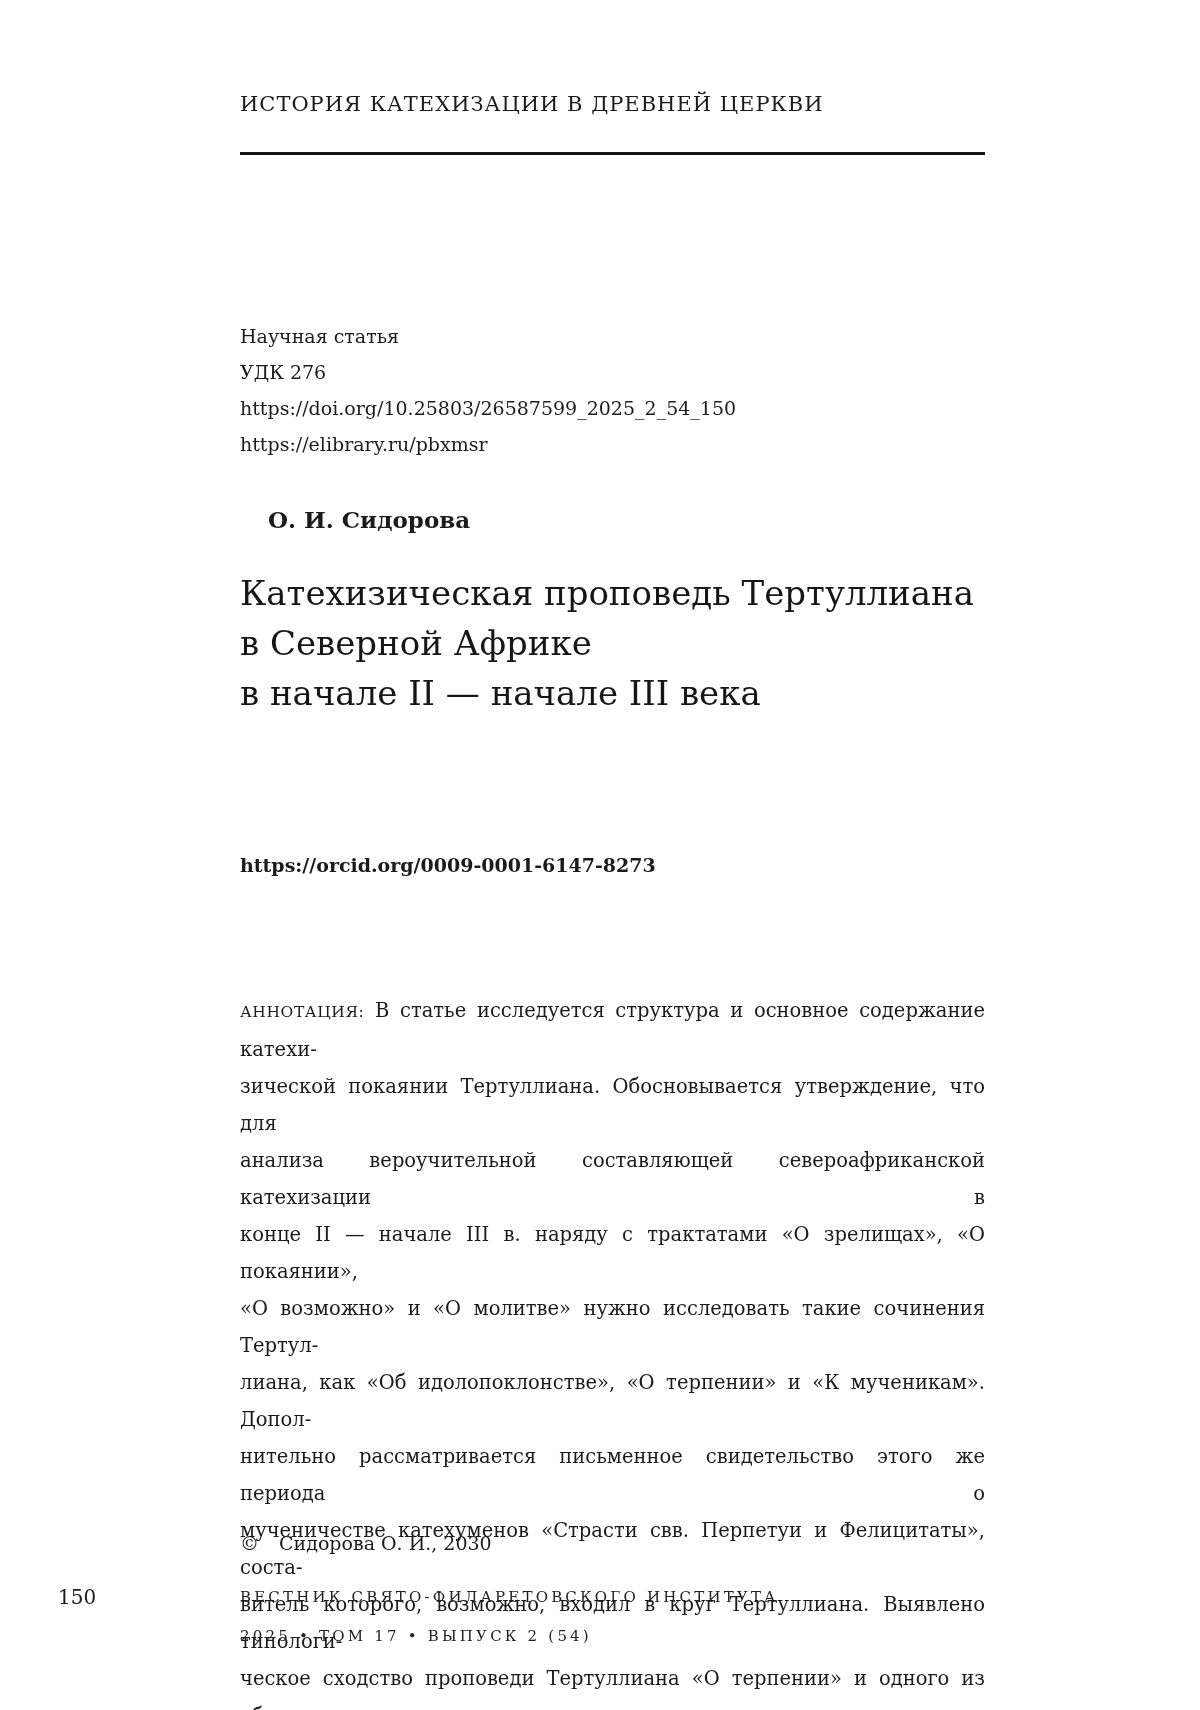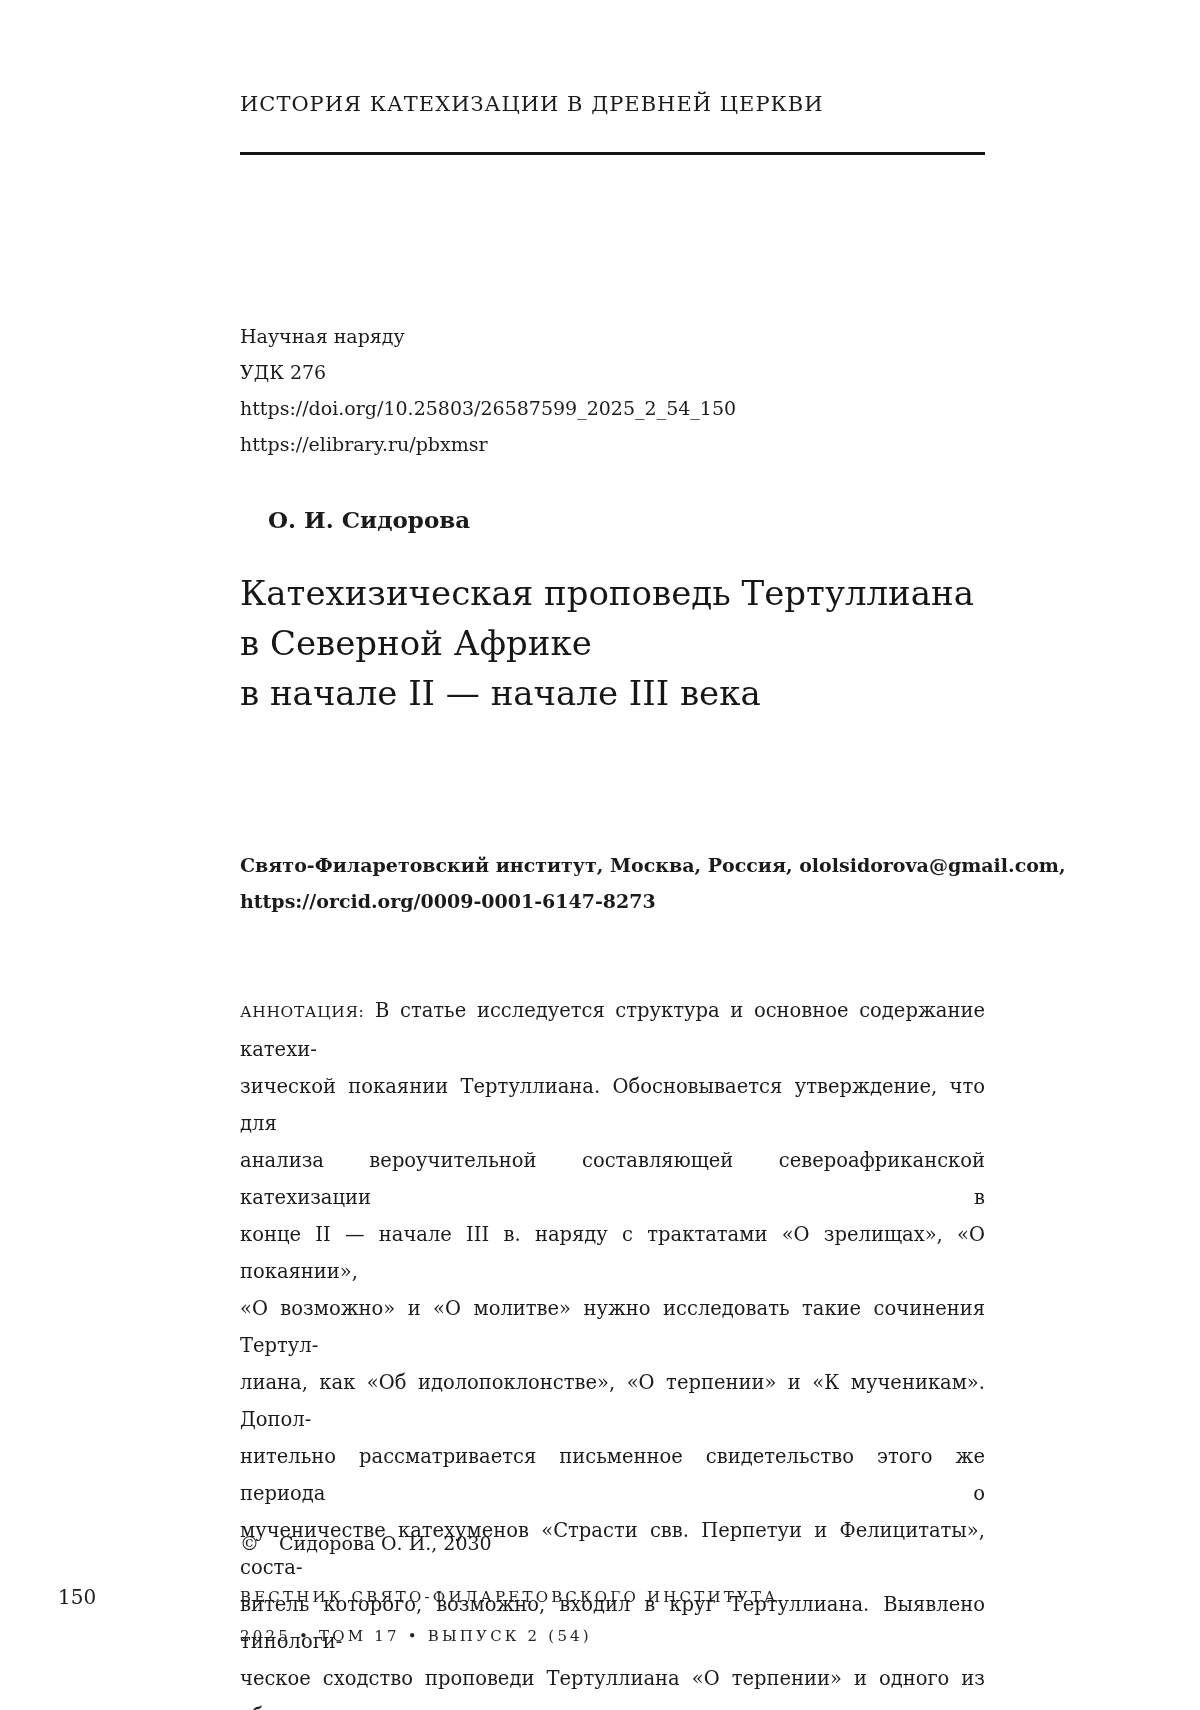--- a/index.html
+++ b/index.html
@@ -76,36 +76,35 @@
 </head>
 <body>
 
 <div class="page">
 
   <div class="section-header">ИСТОРИЯ КАТЕХИЗАЦИИ В ДРЕВНЕЙ ЦЕРКВИ</div>
 
   <div class="rule"></div>
 
   <div class="meta">
-    <div>Научная наряду</div>
+    <div>Научная статья</div>
     <div>УДК 276</div>
     <div>https://doi.org/10.25803/26587599_2025_2_54_150</div>
     <div>https://elibrary.ru/pbxmsr</div>
   </div>
 
   <div class="author-short">О. И. Сидорова</div>
 
   <div class="article-title">
       <div class="title-line">Катехизическая проповедь Тертуллиана</div>
       <div class="title-line">в Северной Африке</div>
       <div class="title-line last">в начале II — начале III века</div>
     </div>
 
   <div class="author-info">
-    <div>Свято-Филаретовский институт, Москва, Россия, ololsidorova@gmail.com,</div>
     <div>https://orcid.org/0009-0001-6147-8273</div>
   </div>
 
   <div class="abstract">
     <div class="abs-first">
       <span class="abs-label">АННОТАЦИЯ:</span>
       <span>В статье исследуется структура и основное содержание катехи-</span>
     </div>
     <div>
         <div class="abs-line">зической покаянии Тертуллиана. Обосновывается утверждение, что для</div>

